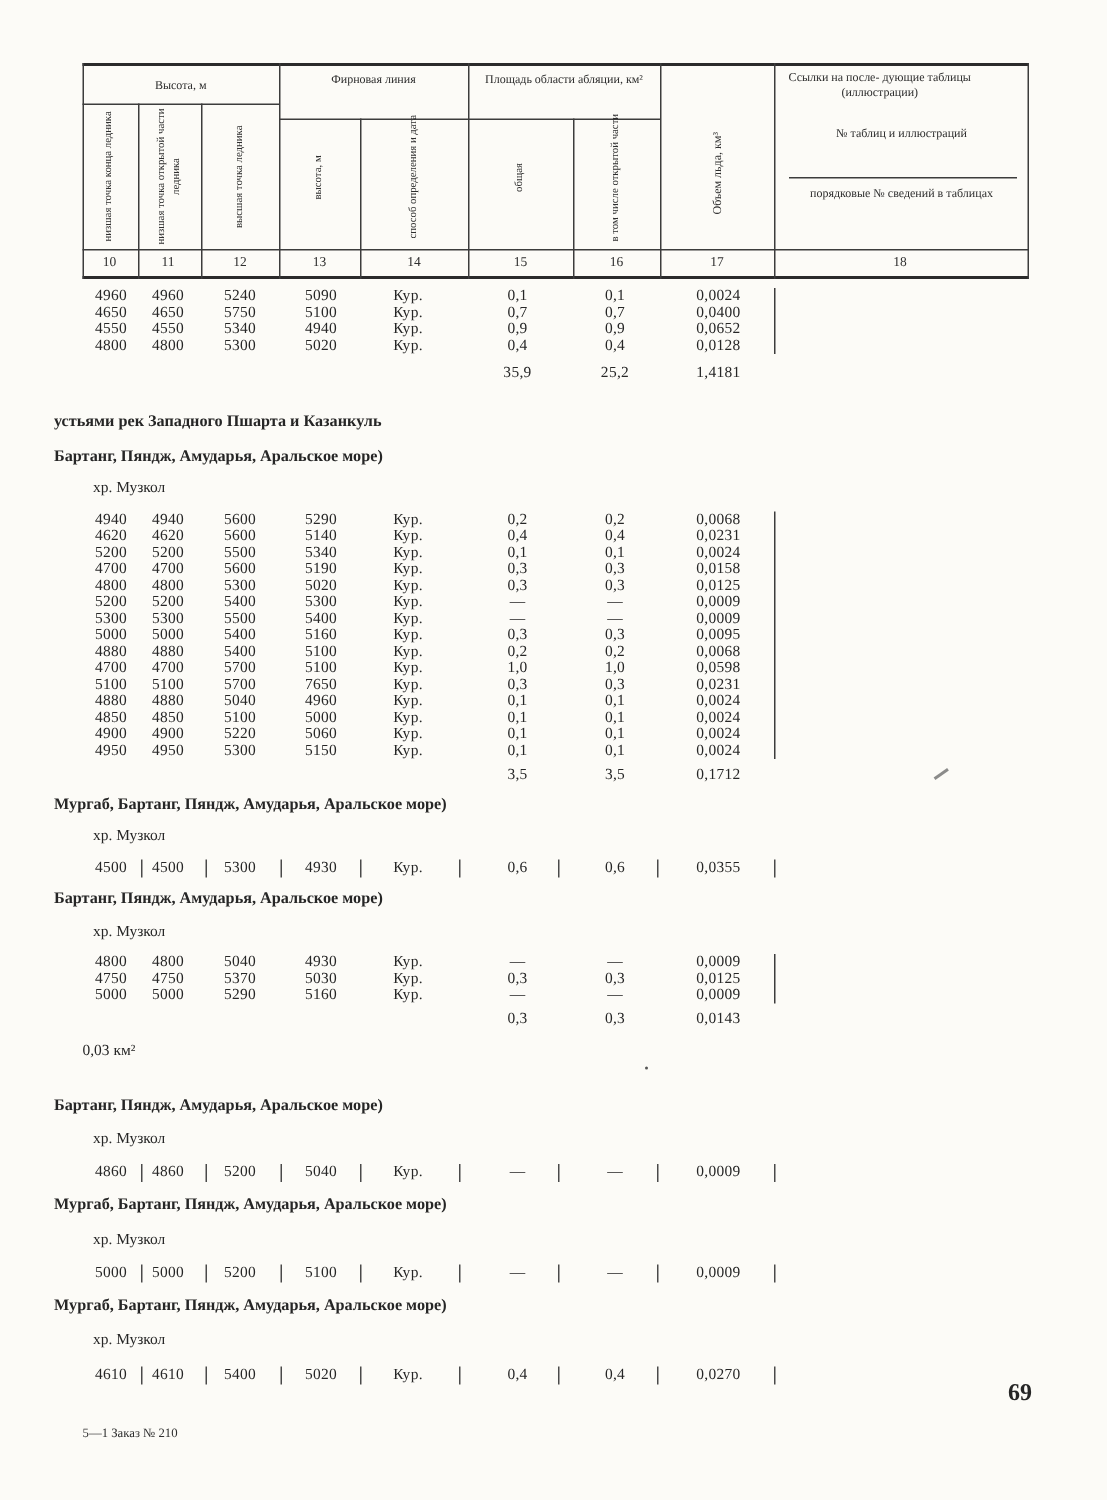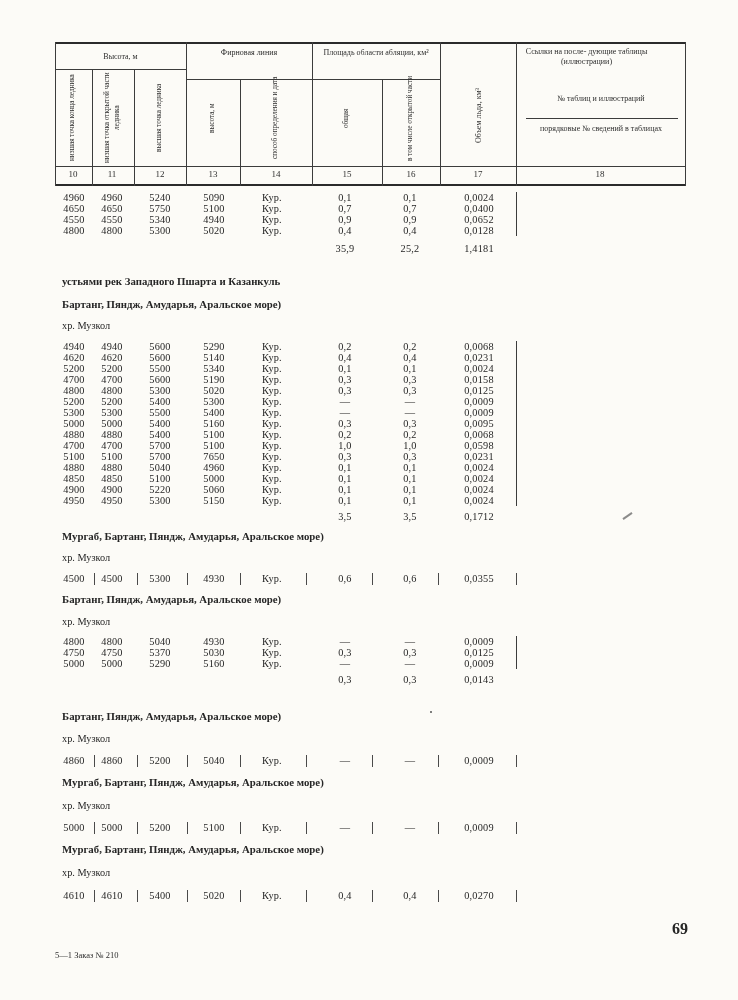--- a/index.html
+++ b/index.html
@@ -32,21 +32,21 @@
   .cc1 { left:90px;  width:44px; }
   .cc2 { left:138px; width:44px; }
   .cc3 { left:192px; width:44px; }
   .cc4 { left:246px; width:52px; }
   .cc5 { left:322px; width:46px; }
   .cc6 { left:386px; width:48px; }
   .cc7 { left:448px; width:62px; }
   .block { position:relative; }
   .block .vline { position:absolute; left:516px; top:0; bottom:0; width:1px; background:#3c3c3c; }
   .pipe { position:absolute; top:0; height:12px; width:1px; background:#4a4a4a; }
-  .heading   { font-weight:bold; font-size:10.8px; height:13px; line-height:13px; margin-left:62px; }
+  .heading   { font-weight:bold; font-size:10.8px; height:13px; line-height:13px; margin-left:36px; }
   .subheading{ font-size:10.3px; height:12px; line-height:12px; margin-left:62px; }
   .note      { font-size:10.3px; height:12px; line-height:12px; margin-left:55px; }
   
   .footer-left { position:absolute; left:55px; top:950px; font-size:8.5px; color:#2e2e2e; }
   .page-number { position:absolute; left:672px; top:920px; font-size:16px; font-weight:bold; }
   
   .mark-tick { position:absolute; left:622px; top:515px; width:11px; height:2px; background:#666; transform:rotate(-35deg); opacity:.75; }
   .mark-dot  { position:absolute; left:430px; top:711px; width:2px; height:2px; background:#555; border-radius:50%; }
 </style>
 </head>
@@ -72,21 +72,21 @@
     <div class="vlineh" style="left:312px;top:42px;height:144px"></div>
     <div class="vlineh" style="left:382px;top:79px;height:107px"></div>
     <div class="vlineh" style="left:440px;top:42px;height:144px"></div>
     <div class="vlineh" style="left:516px;top:42px;height:144px"></div>
     <div class="vlineh" style="left:685px;top:42px;height:144px"></div>
 
     <div class="hcell" style="left:55px;top:52px;width:131px">Высота, м</div>
     <div class="hcell" style="left:187px;top:48px;width:124px">Фирновая линия</div>
     <div class="hcell" style="left:313px;top:48px;width:126px">Площадь области абляции, км²</div>
     <div class="hcell" style="left:518px;top:47px;width:137px">Ссылки на после- дующие таблицы (иллюстрации)</div>
-    <div class="hcell" style="left:518px;top:94px;width:166px">№ таблиц и иллюстраций</div>
+    <div class="hcell" style="left:518px;top:84px;width:166px">№ таблиц и иллюстраций</div>
     <div class="hcell" style="left:518px;top:124px;width:166px">порядковые № сведений в таблицах</div>
 
     <div class="vlabel" style="left:56px;top:72px;width:34px;height:92px">низшая точка конца ледника</div>
     <div class="vlabel" style="left:94px;top:72px;width:38px;height:92px">низшая точка открытой части ледника</div>
     <div class="vlabel" style="left:136px;top:72px;width:48px;height:92px">высшая точка ледника</div>
     <div class="vlabel" style="left:188px;top:72px;width:50px;height:92px">высота, м</div>
     <div class="vlabel" style="left:242px;top:72px;width:68px;height:92px">способ определения и дата</div>
     <div class="vlabel" style="left:314px;top:72px;width:66px;height:92px">общая</div>
     <div class="vlabel" style="left:384px;top:72px;width:54px;height:92px">в том числе открытой части</div>
     <div class="vlabel big" style="left:444px;top:48px;width:70px;height:134px">Объем льда, км³</div>
@@ -367,20 +367,21 @@
           <span class="cell cc6">—</span>
           <span class="cell cc7">0,0009</span>
         </div>
         <div class="vline"></div>
       </div>
       <div class="totals" style="margin-top: 5px;">
         <span class="cell cc5">0,3</span>
         <span class="cell cc6">0,3</span>
         <span class="cell cc7">0,0143</span>
       </div>
+      <div class="note" style="margin-top: 9px;">0,03 км²</div>
       <div class="heading" style="margin-top: 24px;">Бартанг, Пяндж, Амударья, Аральское море)</div>
       <div class="subheading" style="margin-top: 10px;">хр. Музкол</div>
       <div class="block" style="margin-top: 10px;">
         <div class="trow piped">
           <span class="cell cc0">4860</span>
           <span class="cell cc1">4860</span>
           <span class="cell cc2">5200</span>
           <span class="cell cc3">5040</span>
           <span class="cell cc4">Кур.</span>
           <span class="cell cc5">—</span>

